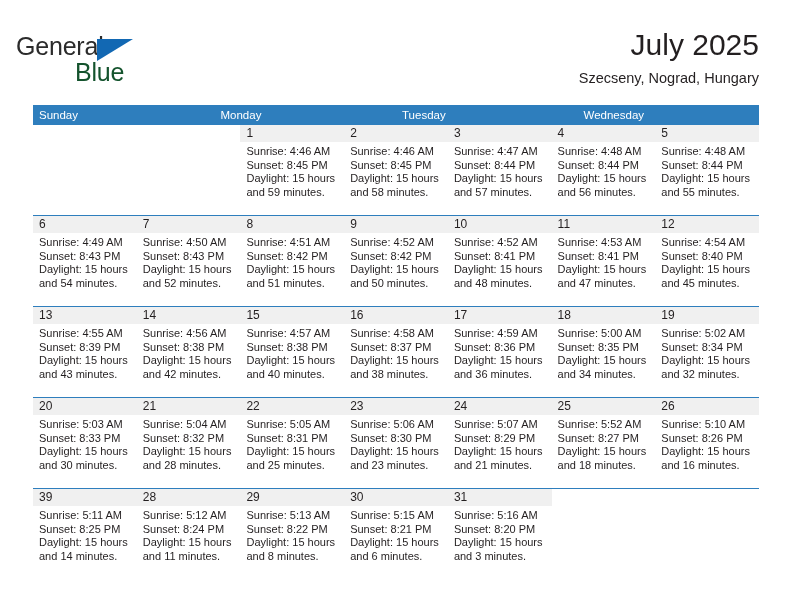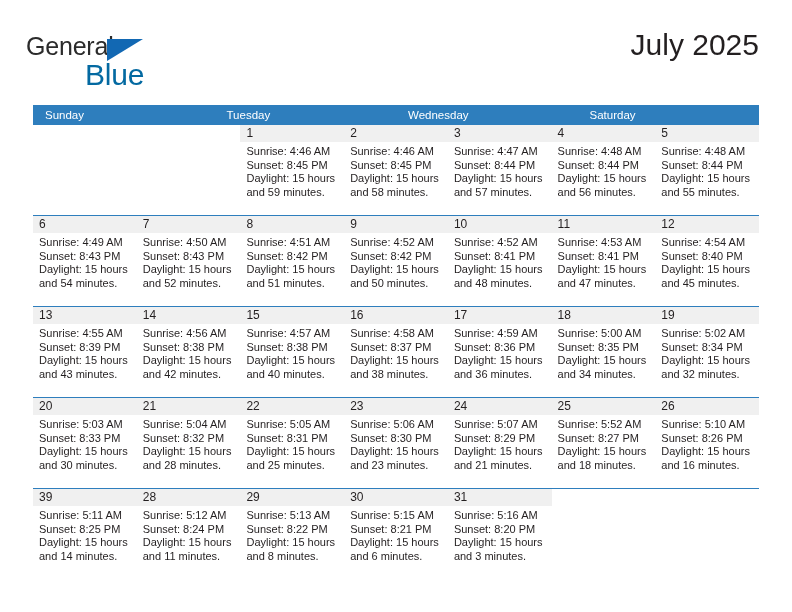--- a/index.html
+++ b/index.html
@@ -18,21 +18,21 @@
   .page {
     position: relative;
     width: 792px;
     height: 612px;
     box-sizing: border-box;
   }
 
   
   .header {
     position: absolute;
-    left: 26px;
+    left: 16px;
     top: 28px;
     right: 33px;
     height: 68px;
   }
 
   .logo {
     position: absolute;
     left: 0;
     top: 4px;
     width: 180px;
@@ -53,22 +53,22 @@
     top: 7px;
     width: 0;
     height: 0;
     border-left: 36px solid #1268b3;
     border-bottom: 22px solid transparent;
   }
   .logo-blue {
     position: absolute;
     left: 59px;
     top: 26px;
-    font-size: 30px;
-    color: #0369a1;
+    font-size: 25px;
+    color: #14532d;
     letter-spacing: -0.2px;
   }
 
   .title-block {
     position: absolute;
     right: 0;
     top: 0;
     text-align: right;
   }
   .cal-title {
@@ -97,21 +97,21 @@
   .weekday-row {
     display: flex;
     background: #2e7ebd;
     height: 20px;
   }
   .weekday {
     flex: 1 1 0;
     color: #ffffff;
     font-size: 11.5px;
     line-height: 20px;
-    padding-left: 12px;
+    padding-left: 6px;
     box-sizing: border-box;
     white-space: nowrap;
   }
 
   .week-row {
     display: flex;
     height: 90px;
     border-top: 1px solid #2e7ebd;
   }
   .week-row.first {
@@ -159,31 +159,32 @@
   <div class="header">
 
     <div class="logo">
       <span class="logo-general">General</span>
       <span class="logo-triangle"></span>
       <span class="logo-blue">Blue</span>
     </div>
 
     <div class="title-block">
       <h1 class="cal-title">July 2025</h1>
+      <p class="cal-subtitle">Szecseny, Nograd, Hungary</p>
     </div>
 
   </div>
 
   <div class="calendar">
 
     <div class="weekday-row">
       <div class="weekday">Sunday</div>
+      <div class="weekday">Monday</div>
       <div class="weekday">Tuesday</div>
       <div class="weekday">Wednesday</div>
-      <div class="weekday">Saturday</div>
     </div>
 
     <div class="week-row first">
       <div class="day-cell empty">
         <div class="day-number"></div>
         <div class="day-body">
           <div></div>
           <div></div>
           <div class="daylight-line"></div>
           <div class="daylight-line"></div>

